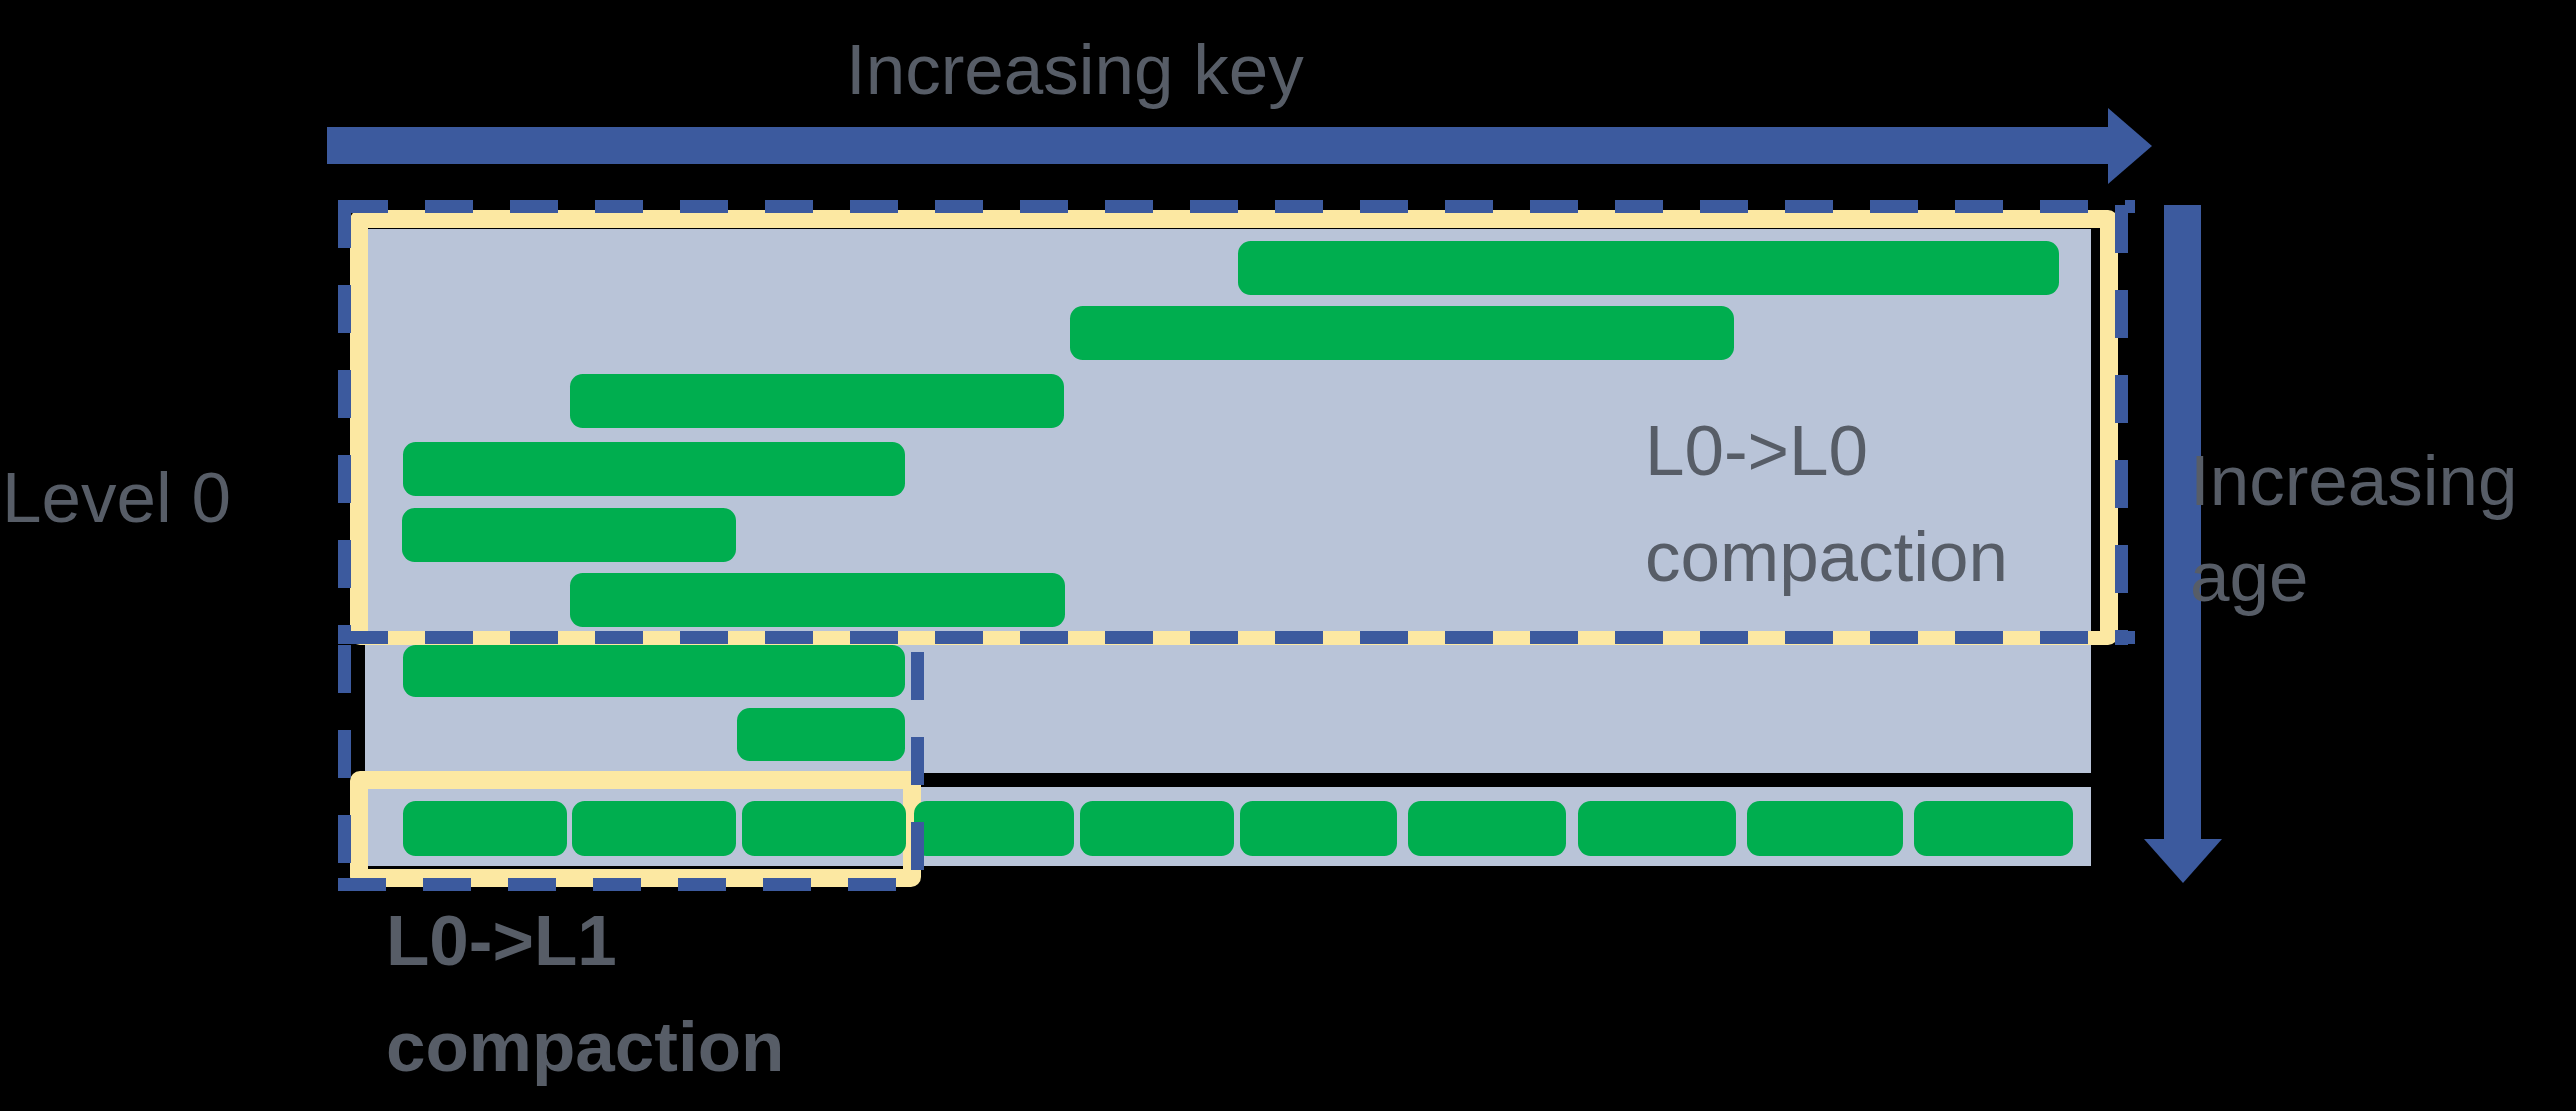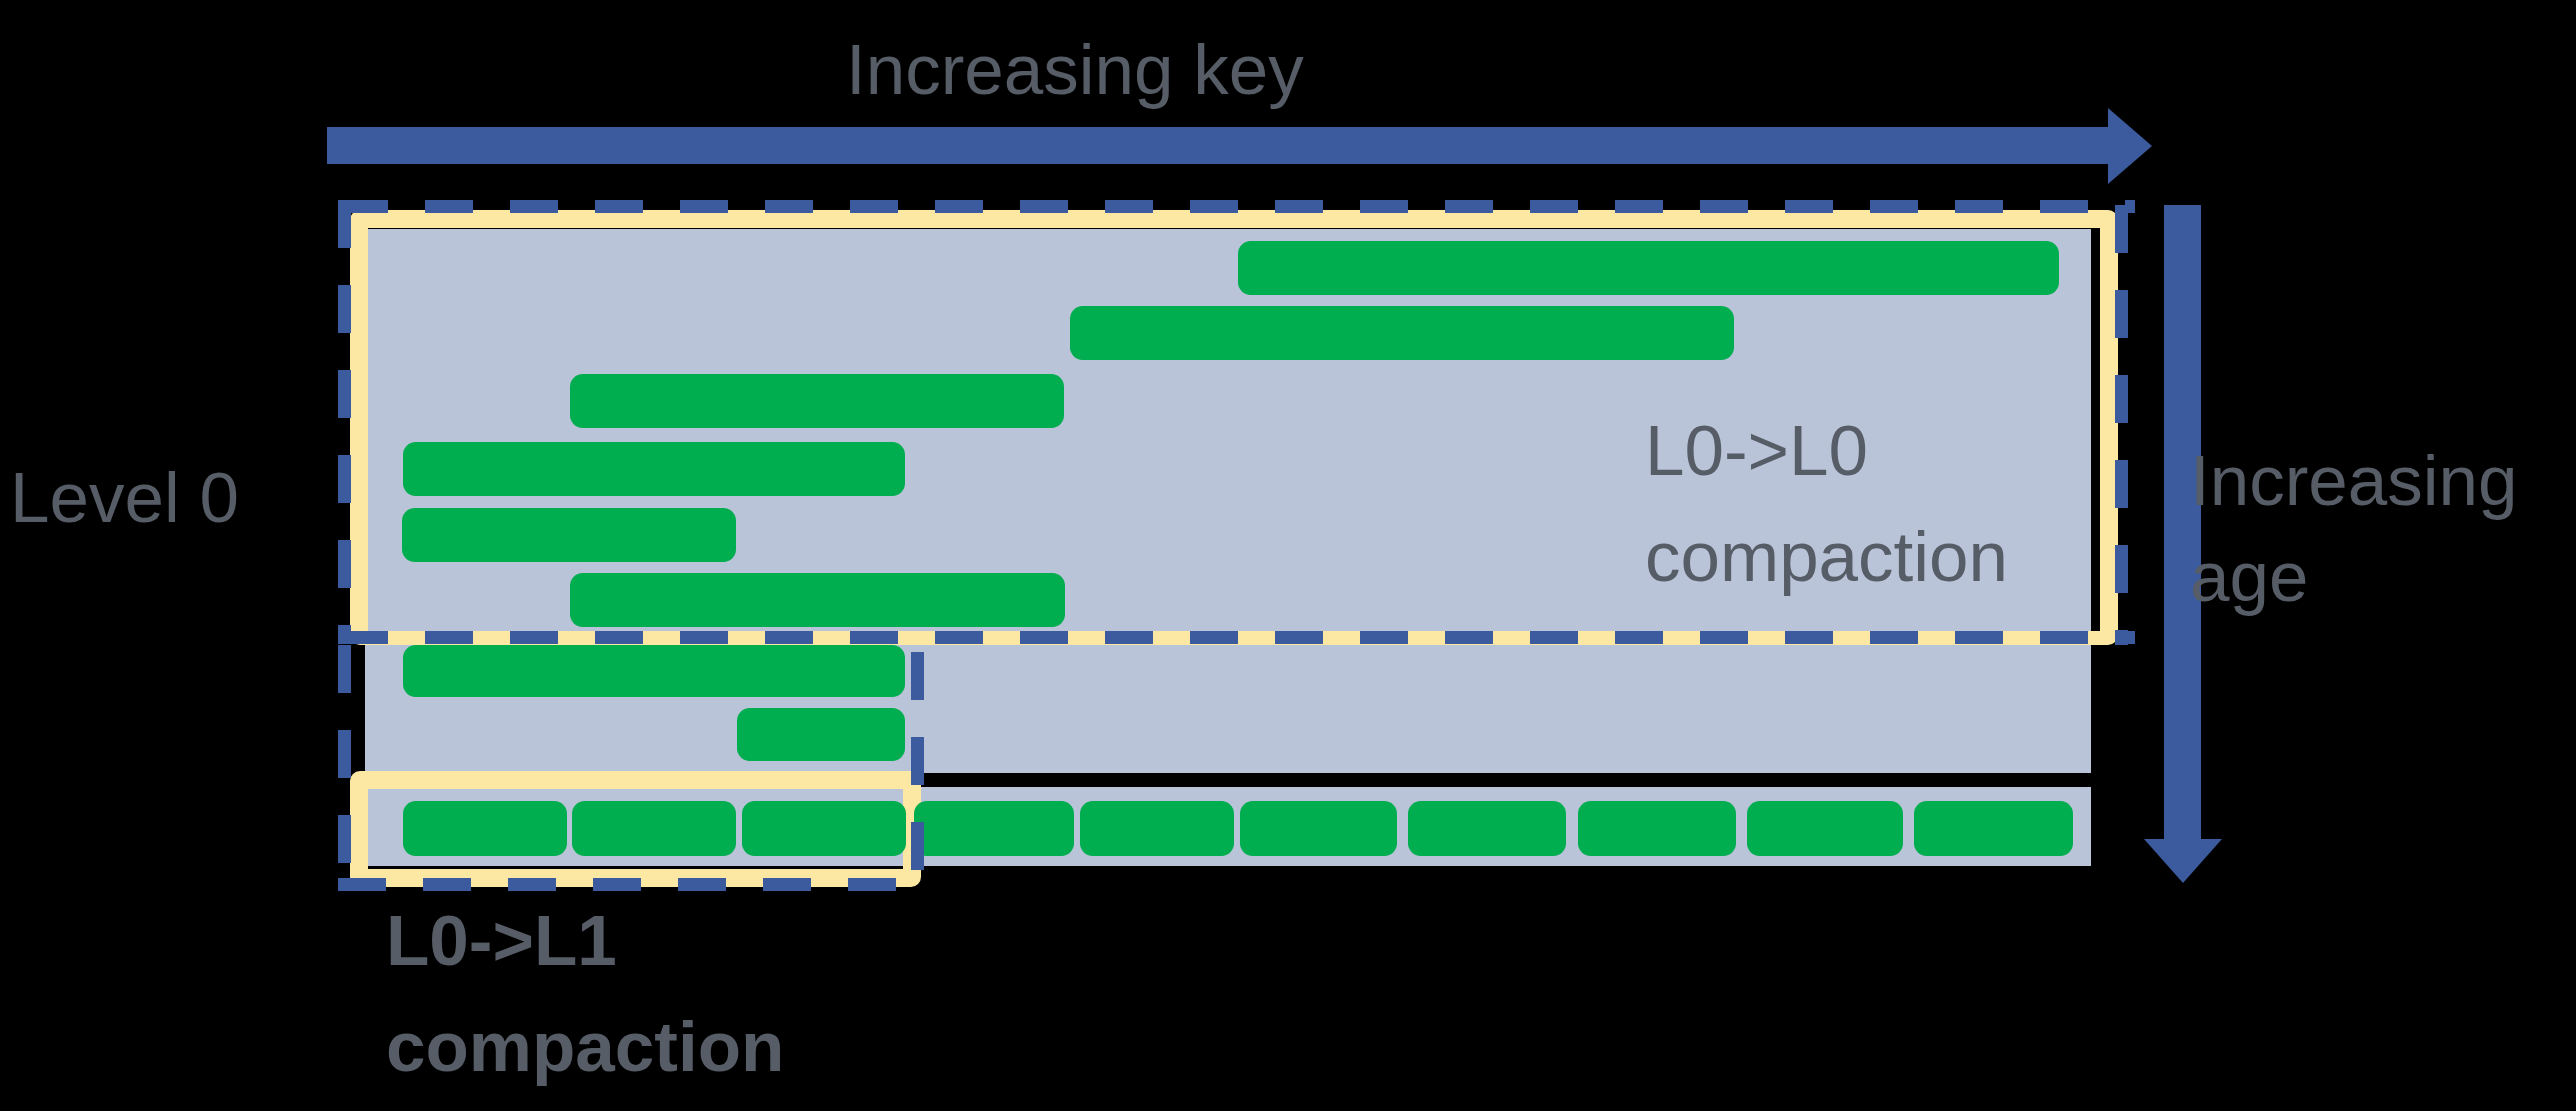--- a/index.html
+++ b/index.html
@@ -97,21 +97,21 @@
   <div class="dv" style="left:338px;top:200px;height:444px;"></div>
   <div class="dv" style="left:2115px;top:205px;height:440px;"></div>
 
   <div class="dv" style="left:338px;top:645px;height:246px;"></div>
   <div class="dv" style="left:911px;top:652px;height:238px;"></div>
   <div class="dh" style="left:338px;top:878px;width:589px;"></div>
 
   <div class="shaft-h" style="left:2164px;top:205px;width:37px;height:636px;"></div>
   <div class="head-down" style="left:2144px;top:839px;"></div>
 
-  <div class="lbl" style="left:10px;top:459px;width:318px;line-height:78px;">Level 0</div>
+  <div class="lbl" style="left:2px;top:459px;width:318px;line-height:78px;">Level 0</div>
 
   <div class="lbl" style="left:1645px;top:398px;width:495px;line-height:106px;">
     <span class="line">L0-&gt;L0</span>
     <span class="line">compaction</span>
   </div>
 
   <div class="lbl" style="left:386px;top:888px;width:495px;line-height:106px;font-weight:bold;">
     <span class="line">L0-&gt;L1</span>
     <span class="line">compaction</span>
   </div>

